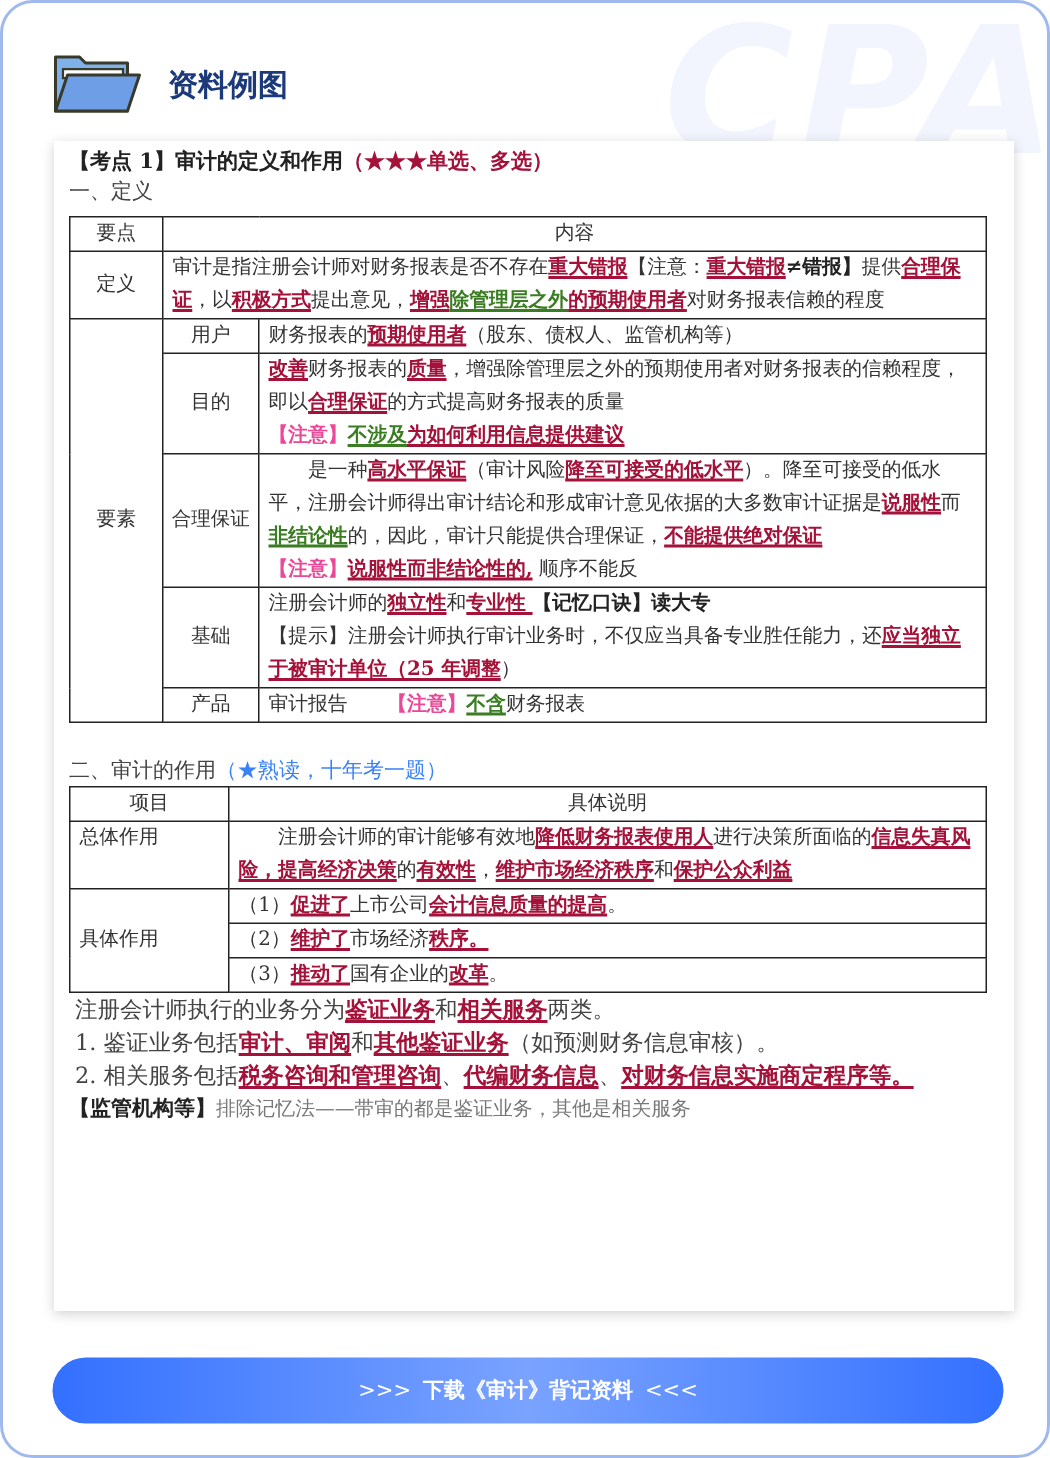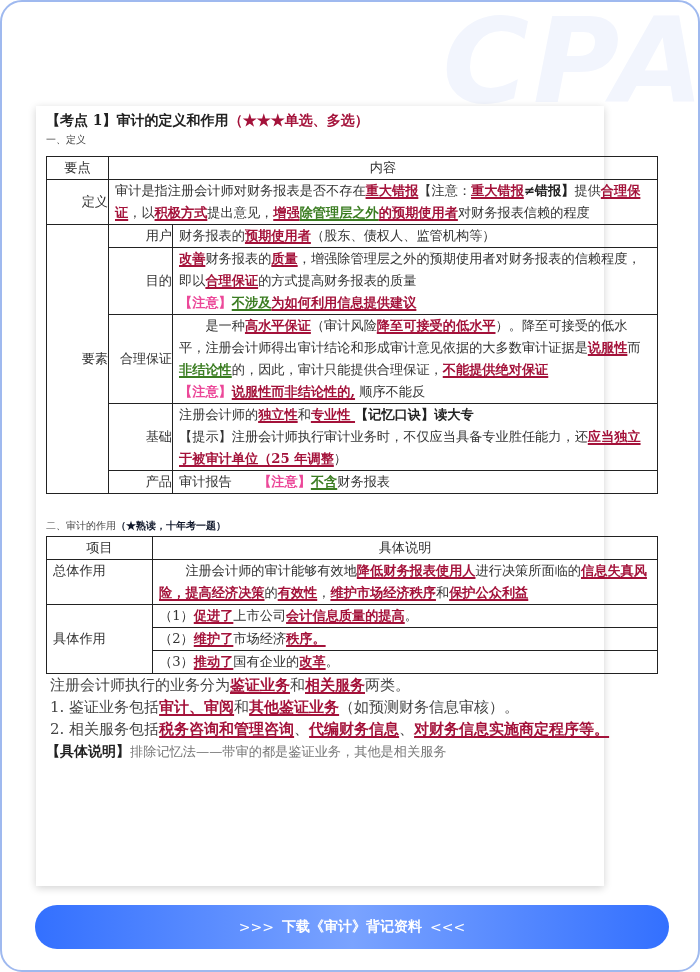--- a/index.html
+++ b/index.html
@@ -14,32 +14,32 @@
     font-family: "DejaVu Sans", sans-serif; font-weight: bold; font-style: italic;
     font-size: 118px; color: #f2f5fd; letter-spacing: 4px; line-height: 1;
   }
   .header { position: absolute; left: 32px; top: 32px; height: 44px; display: flex; align-items: center; }
   .folder-icon { width: 62px; height: 44px; }
   .header-title {
     margin-left: 16px; font-family: "DejaVu Sans", sans-serif; font-weight: bold;
     font-size: 20px; color: #1c3a7a;
   }
   .card {
-    position: absolute; left: 34px; top: 104px; width: 568px; height: 780px;
+    position: absolute; left: 34px; top: 92px; width: 640px; height: 780px;
     background: #fff; box-shadow: 0 2px 8px rgba(0,0,0,0.18);
   }
   .content { position: absolute; left: 10px; top: 4px; width: 612px; }
   .kp-title { font-size: 14px; font-weight: bold; color: #222; line-height: 20px; }
   .kp-title .stars { color: #a4123a; }
-  .sub-title { font-size: 10px; color: #444; line-height: 20px; }
-  .sub-title .bold { font-weight: bold; color: #0f172a; }
+  .sub-title { font-size: 14px; color: #444; line-height: 20px; }
+  .sub-title .bold { font-weight: normal; color: #3b82f6; }
   table.t { border-collapse: collapse; width: 100%; font-size: 13.2px; color: #333; }
   table.t td, table.t th { border: 1.5px solid #222; vertical-align: middle; line-height: 22px; }
   table.t th { font-weight: normal; text-align: center; }
-  .c-center { text-align: right; }
+  .c-center { text-align: center; }
   .cell { padding: 0 6px; margin-top: 44px; }
   .r { color: #a4123a; font-weight: bold; text-decoration: underline; text-decoration-color: #a4123a; text-underline-offset: 2px; text-decoration-thickness: 1.5px; }
   .g { color: #3b7d22; font-weight: bold; text-decoration: underline; text-underline-offset: 2px; text-decoration-thickness: 1.5px; }
   .rb { color: #ec4899; font-weight: bold; }
   .bk { color: #222; font-weight: bold; }
   .t2 th { font-weight: bold; }
   .plain-line { font-size: 15px; line-height: 22px; color: #444; }
   .memo { font-size: 13.2px; line-height: 22px; color: #777; }
   .memo .bk { font-size: 14px; }
   .cta {
@@ -49,20 +49,28 @@
     color: #fff; font-family: "DejaVu Sans", sans-serif; font-size: 14px; font-weight: bold; cursor: pointer;
   }
   .cta .arrows { font-weight: normal; margin: 0 8px; }
 </style>
 </head>
 <body>
 
 <div class="frame">
   <div class="watermark-cpa">CPA</div>
 
+  <div class="header">
+    <svg class="folder-icon" viewBox="0 0 62 44">
+      <path d="M3 4 h16 l4 4 h28 v32 h-48 z" fill="#7fb2ea" stroke="#3a3a2a" stroke-width="2" stroke-linejoin="round"></path>
+      <path d="M8 12 h40 v6 h-40 z" fill="#ffffff" stroke="#3a3a2a" stroke-width="1.5"></path>
+      <path d="M3 40 l8 -24 h48 l-8 24 z" fill="#6e9fe6" stroke="#3a3a2a" stroke-width="2" stroke-linejoin="round"></path>
+    </svg>
+    <div class="header-title">资料例图</div>
+  </div>
 
   <div class="card">
     <div class="content">
 
       <div class="kp-title">
         <span>【考点 1】审计的定义和作用</span><span class="stars">（★★★单选、多选）</span>
       </div>
       <div class="sub-title">一、定义</div>
 
       <table class="t" style="margin-top:6px;">
@@ -145,21 +153,21 @@
         <tr>
           <td class="cell"><span>（3）</span><span class="r">推动了</span><span>国有企业的</span><span class="r">改革</span><span>。</span></td>
         </tr>
       </tbody>
         </table>
 
       <div class="plain-line" style="padding-left:4px"><span>注册会计师执行的业务分为</span><span class="r">鉴证业务</span><span>和</span><span class="r">相关服务</span><span>两类。</span></div>
       <div class="plain-line" style="padding-left:4px"><span>1. 鉴证业务包括</span><span class="r">审计、审阅</span><span>和</span><span class="r">其他鉴证业务</span><span>（如预测财务信息审核）。</span></div>
       <div class="plain-line" style="padding-left:4px"><span>2. 相关服务包括</span><span class="r">税务咨询和管理咨询</span><span>、</span><span class="r">代编财务信息</span><span>、</span><span class="r">对财务信息实施商定程序等。</span></div>
       <div class="memo">
-        <span class="bk">【具体说明】</span><span>排除记忆法——带审的都是鉴证业务，其他是相关服务</span>
+        <span class="bk">【监管机构等】</span><span>排除记忆法——带审的都是鉴证业务，其他是相关服务</span>
       </div>
     </div>
   </div>
 
   <div class="cta">
     <span class="arrows">&gt;&gt;&gt;</span>
     <span>下载《审计》背记资料</span>
     <span class="arrows">&lt;&lt;&lt;</span>
   </div>
 </div>

